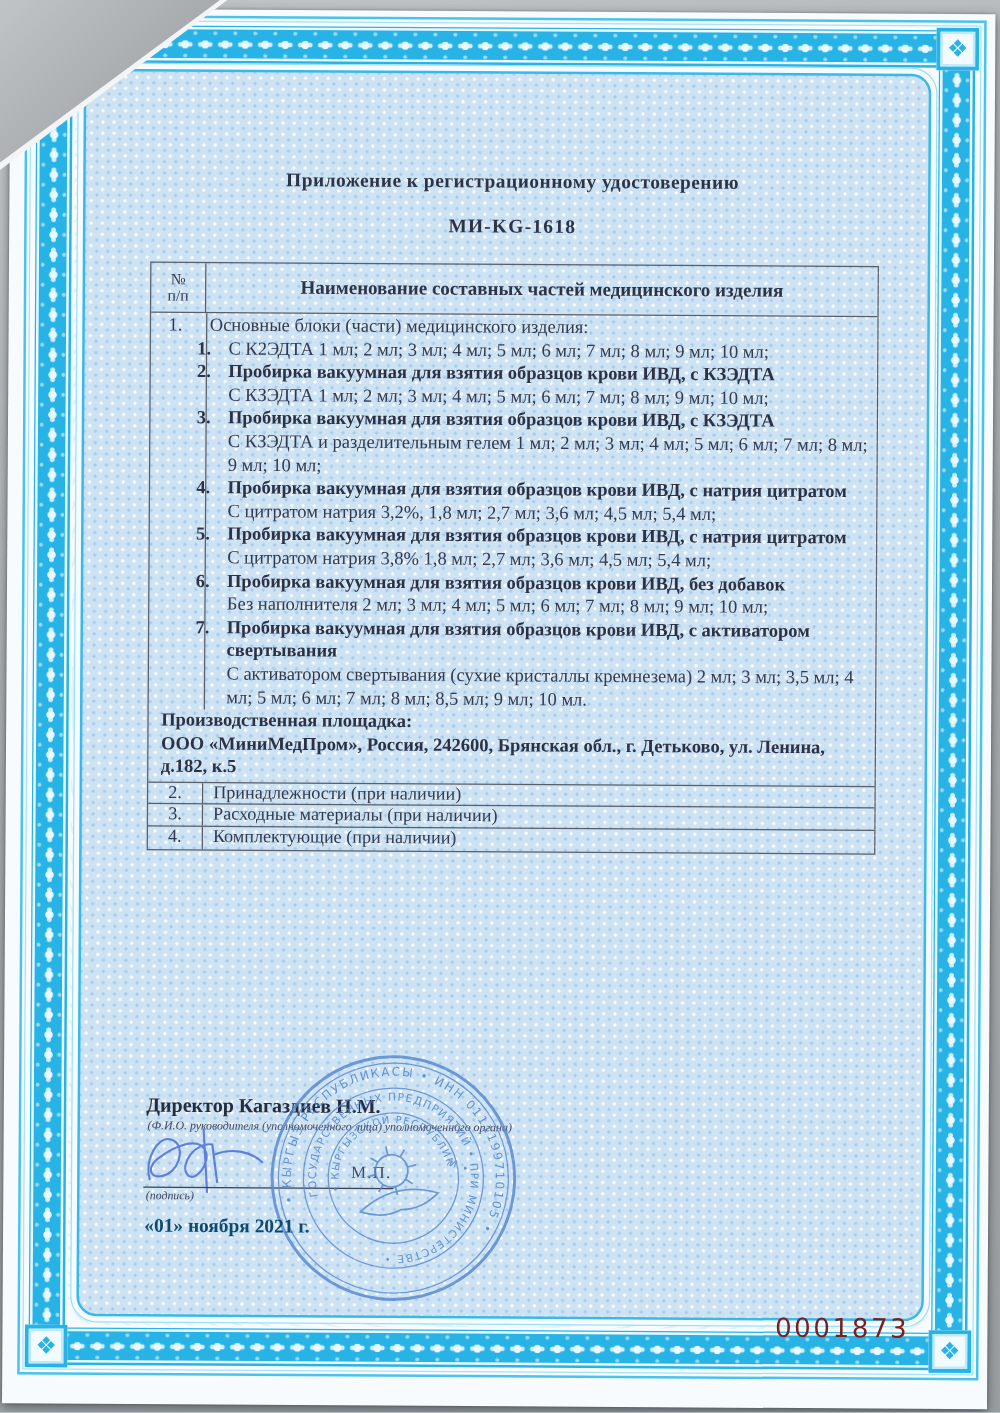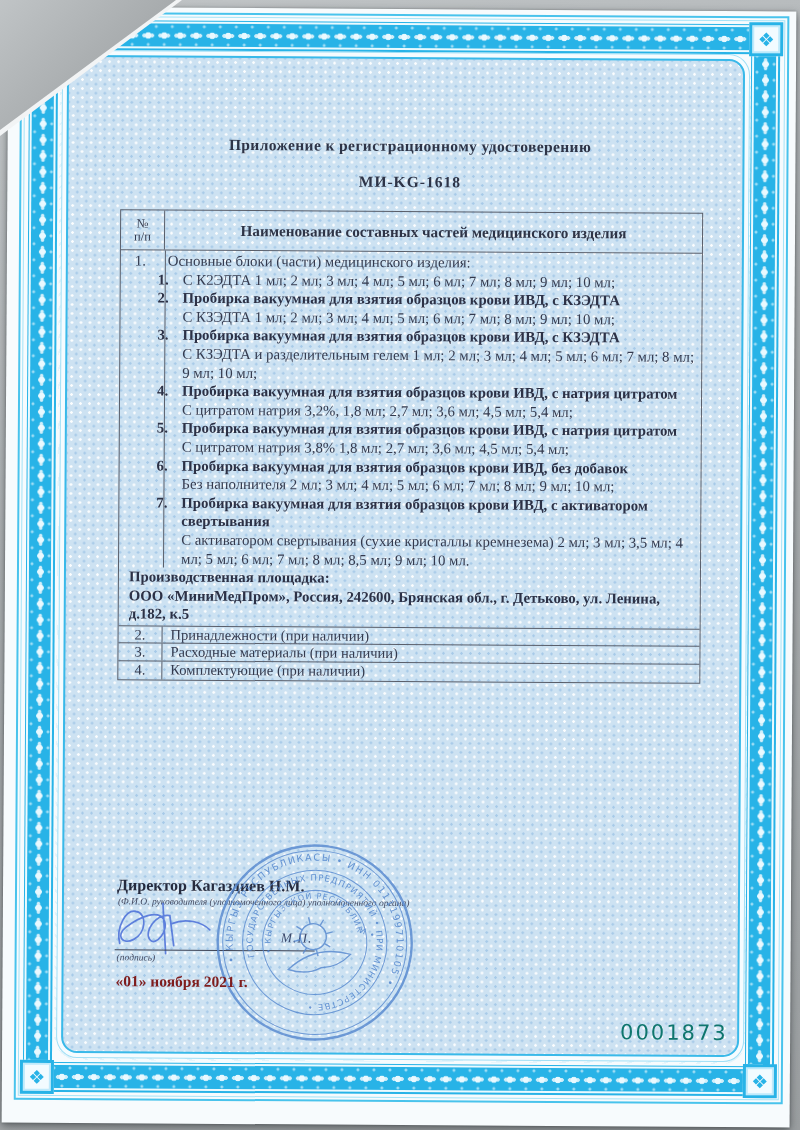--- a/index.html
+++ b/index.html
@@ -91,24 +91,24 @@
   .rowx:last-child { border-bottom:none; }
   .rowx .c1 { width:44px; border-right:1px solid #5a5f6b; height:100%; display:flex;
               align-items:center; justify-content:center; }
   .rowx .c2 { flex:1; padding-left:8px; }
 
   
   .director { left:114px; top:869px; font-weight:bold; font-size:16px; color:#262b3e; }
   .dir-caption { left:115px; top:889px; font-style:italic; font-size:9.5px; color:#434960; }
   .sig-line { left:112px; top:942px; width:200px; border-top:1px solid #3c4254; }
   .sig-caption { left:114px; top:945px; font-style:italic; font-size:9.5px; color:#434960; }
-  .mp { left:278px; top:922px; font-size:13.5px; color:#3b4a6e; letter-spacing:1px;font-style:italic; }
-  .date { left:113px; top:965px; font-weight:bold; font-size:15.5px; color:#7f1d1d; }
-  .serial { left:618px; top:1010px; font-family:"DejaVu Sans",sans-serif; font-size:21px;
-            letter-spacing:2px; color:#0f766e;text-align:right; }
+  .mp { left:278px; top:922px; font-size:13.5px; color:#3b4a6e; letter-spacing:1px; }
+  .date { left:113px; top:965px; font-weight:bold; font-size:15.5px; color:#0c4a6e; }
+  .serial { left:618px; top:1040px; font-family:"DejaVu Sans",sans-serif; font-size:21px;
+            letter-spacing:2px; color:#7f1d1d;text-align:right; }
 
   .sig-svg { left:103px; top:892px; }
   .stamp-svg { left:210px; top:832px; opacity:.82; transform:rotate(-14deg); }
   .stamp-svg text { fill:#4d82cc; font-family:"DejaVu Sans",sans-serif; }
   .stamp-svg .ring { stroke:#5688cf; fill:none; }
 
   
   .fold-w { position:absolute; left:0; top:0; width:182px; height:136px;
             clip-path:polygon(0 0, 182px 0, 0 136px); background:#f2f4f5; }
   .fold-g { position:absolute; left:0; top:0; width:176px; height:130px;

